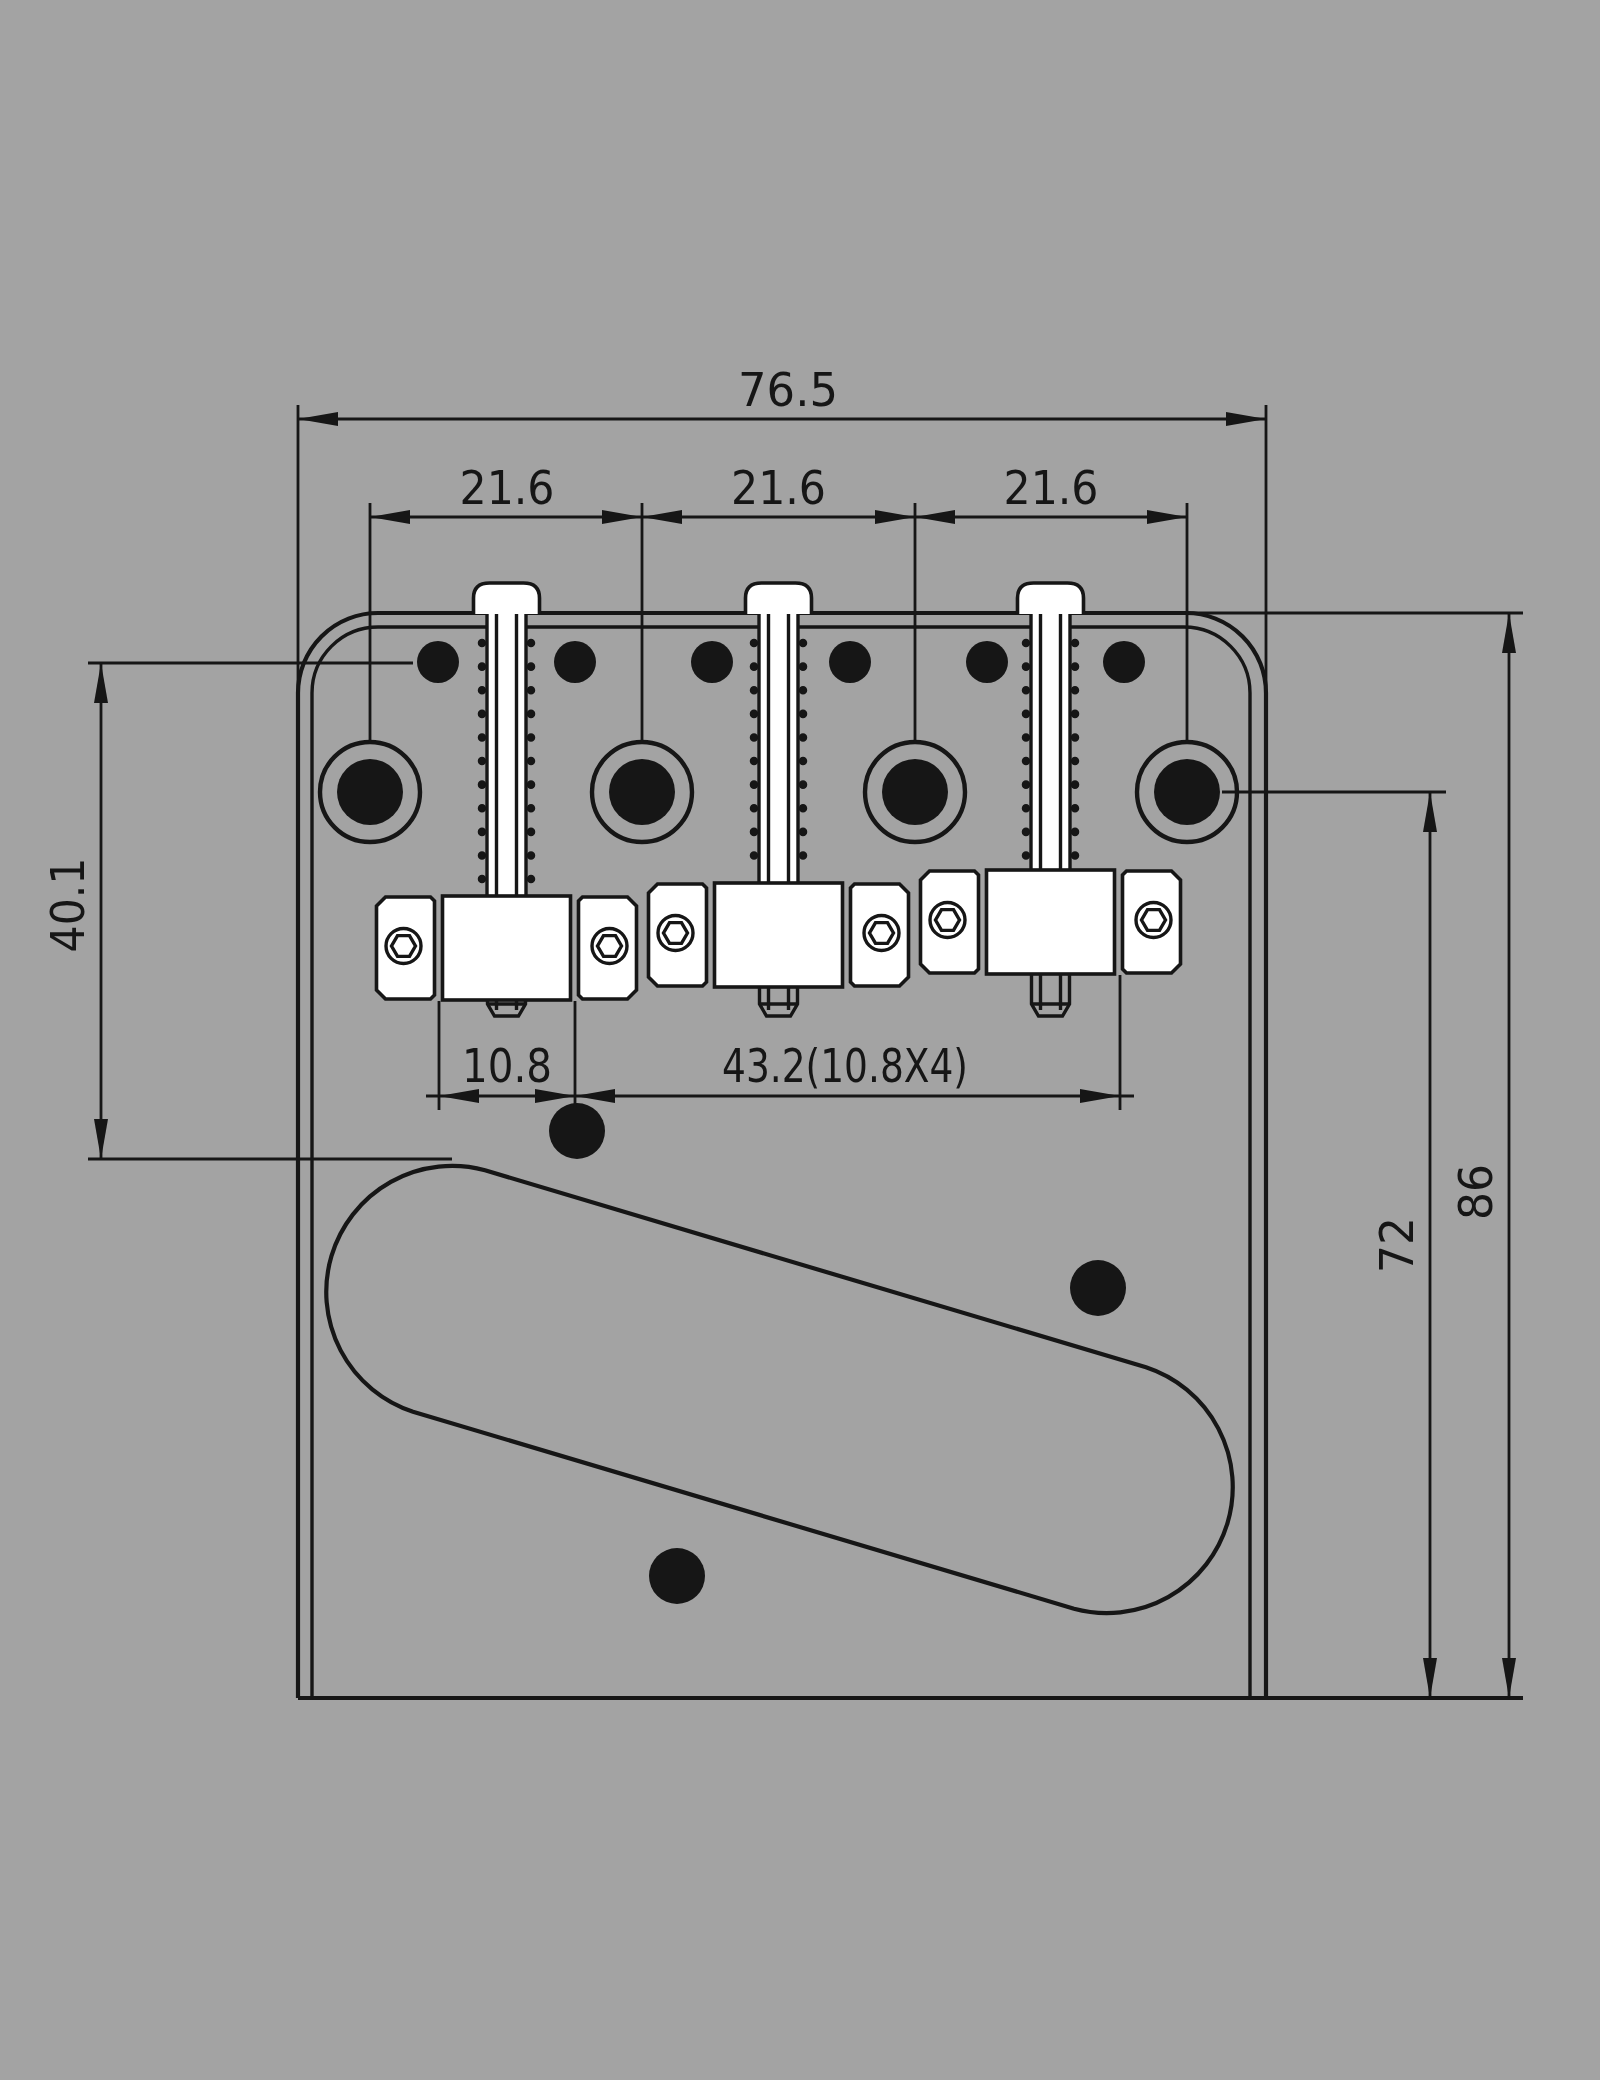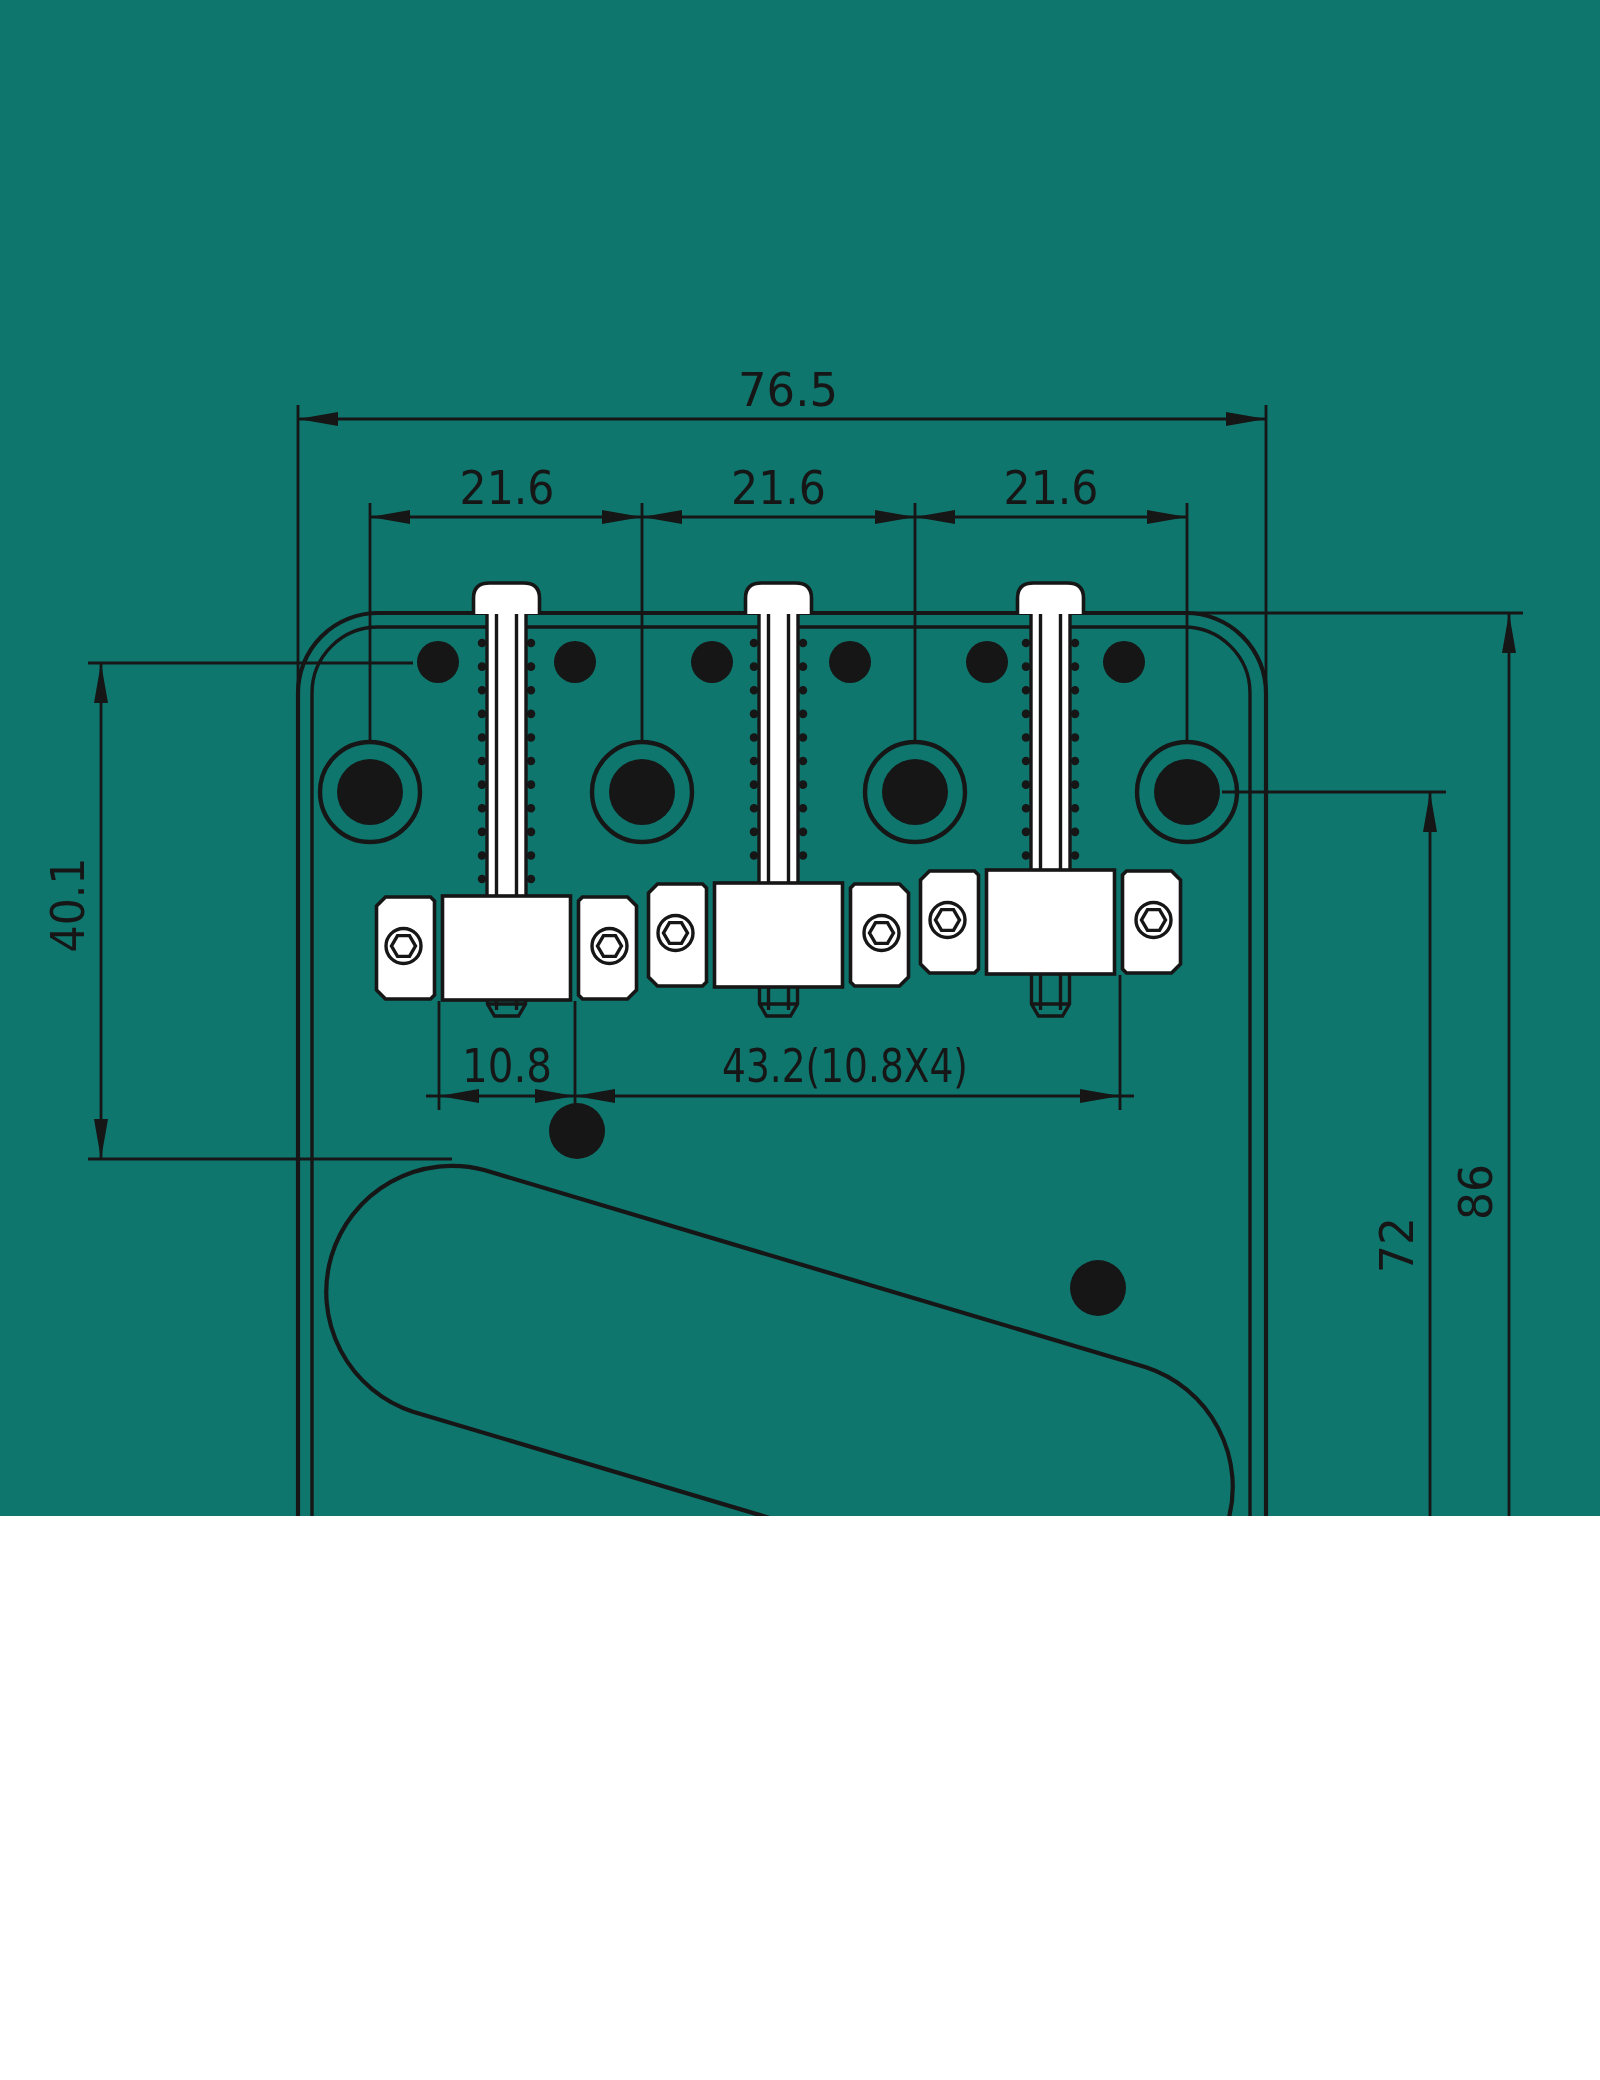--- a/index.html
+++ b/index.html
@@ -3,22 +3,22 @@
 <meta charset="utf-8">
 <style>
   html, body {
     margin: 0;
     padding: 0;
     background: #ffffff;
   }
   .stage {
     position: relative;
     width: 1600px;
-    height: 1516px;
-    background: #0f766e;
+    height: 2080px;
+    background: #a3a3a3;
     overflow: hidden;
   }
   svg.drawing {
     position: absolute;
     left: 0;
     top: 0;
     width: 1600px;
     height: 2080px;
   }
   .ol   { fill: none; stroke: #161616; stroke-width: 4.2; }

